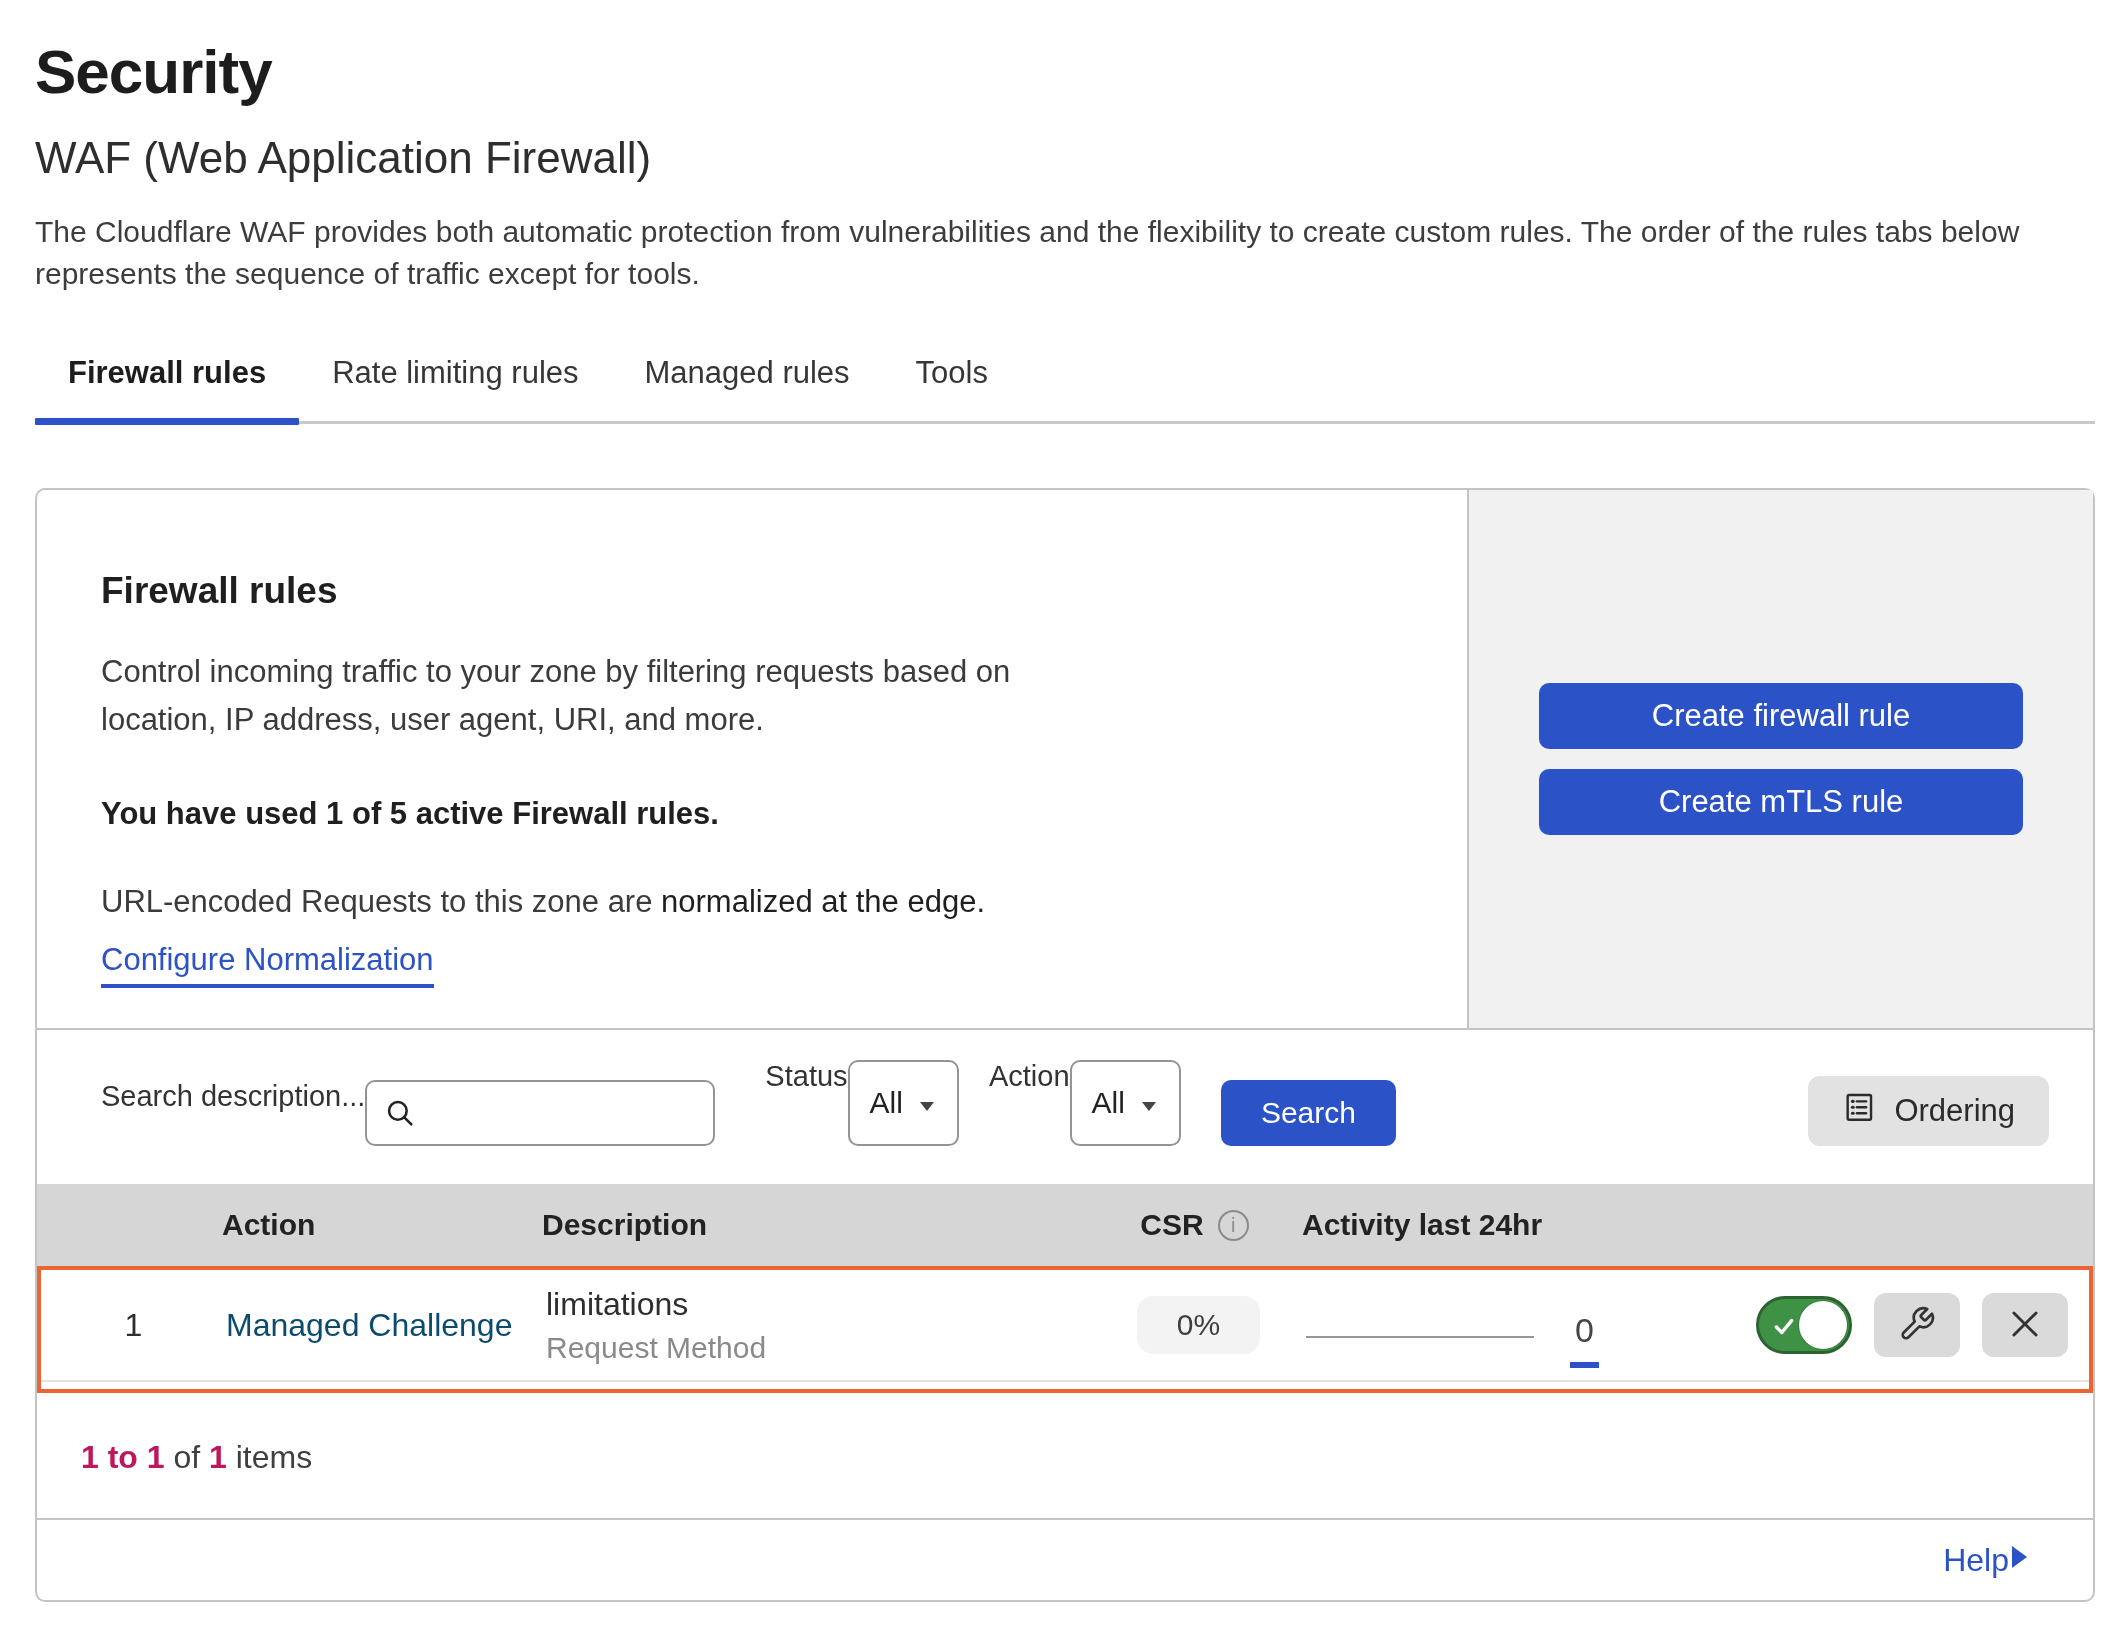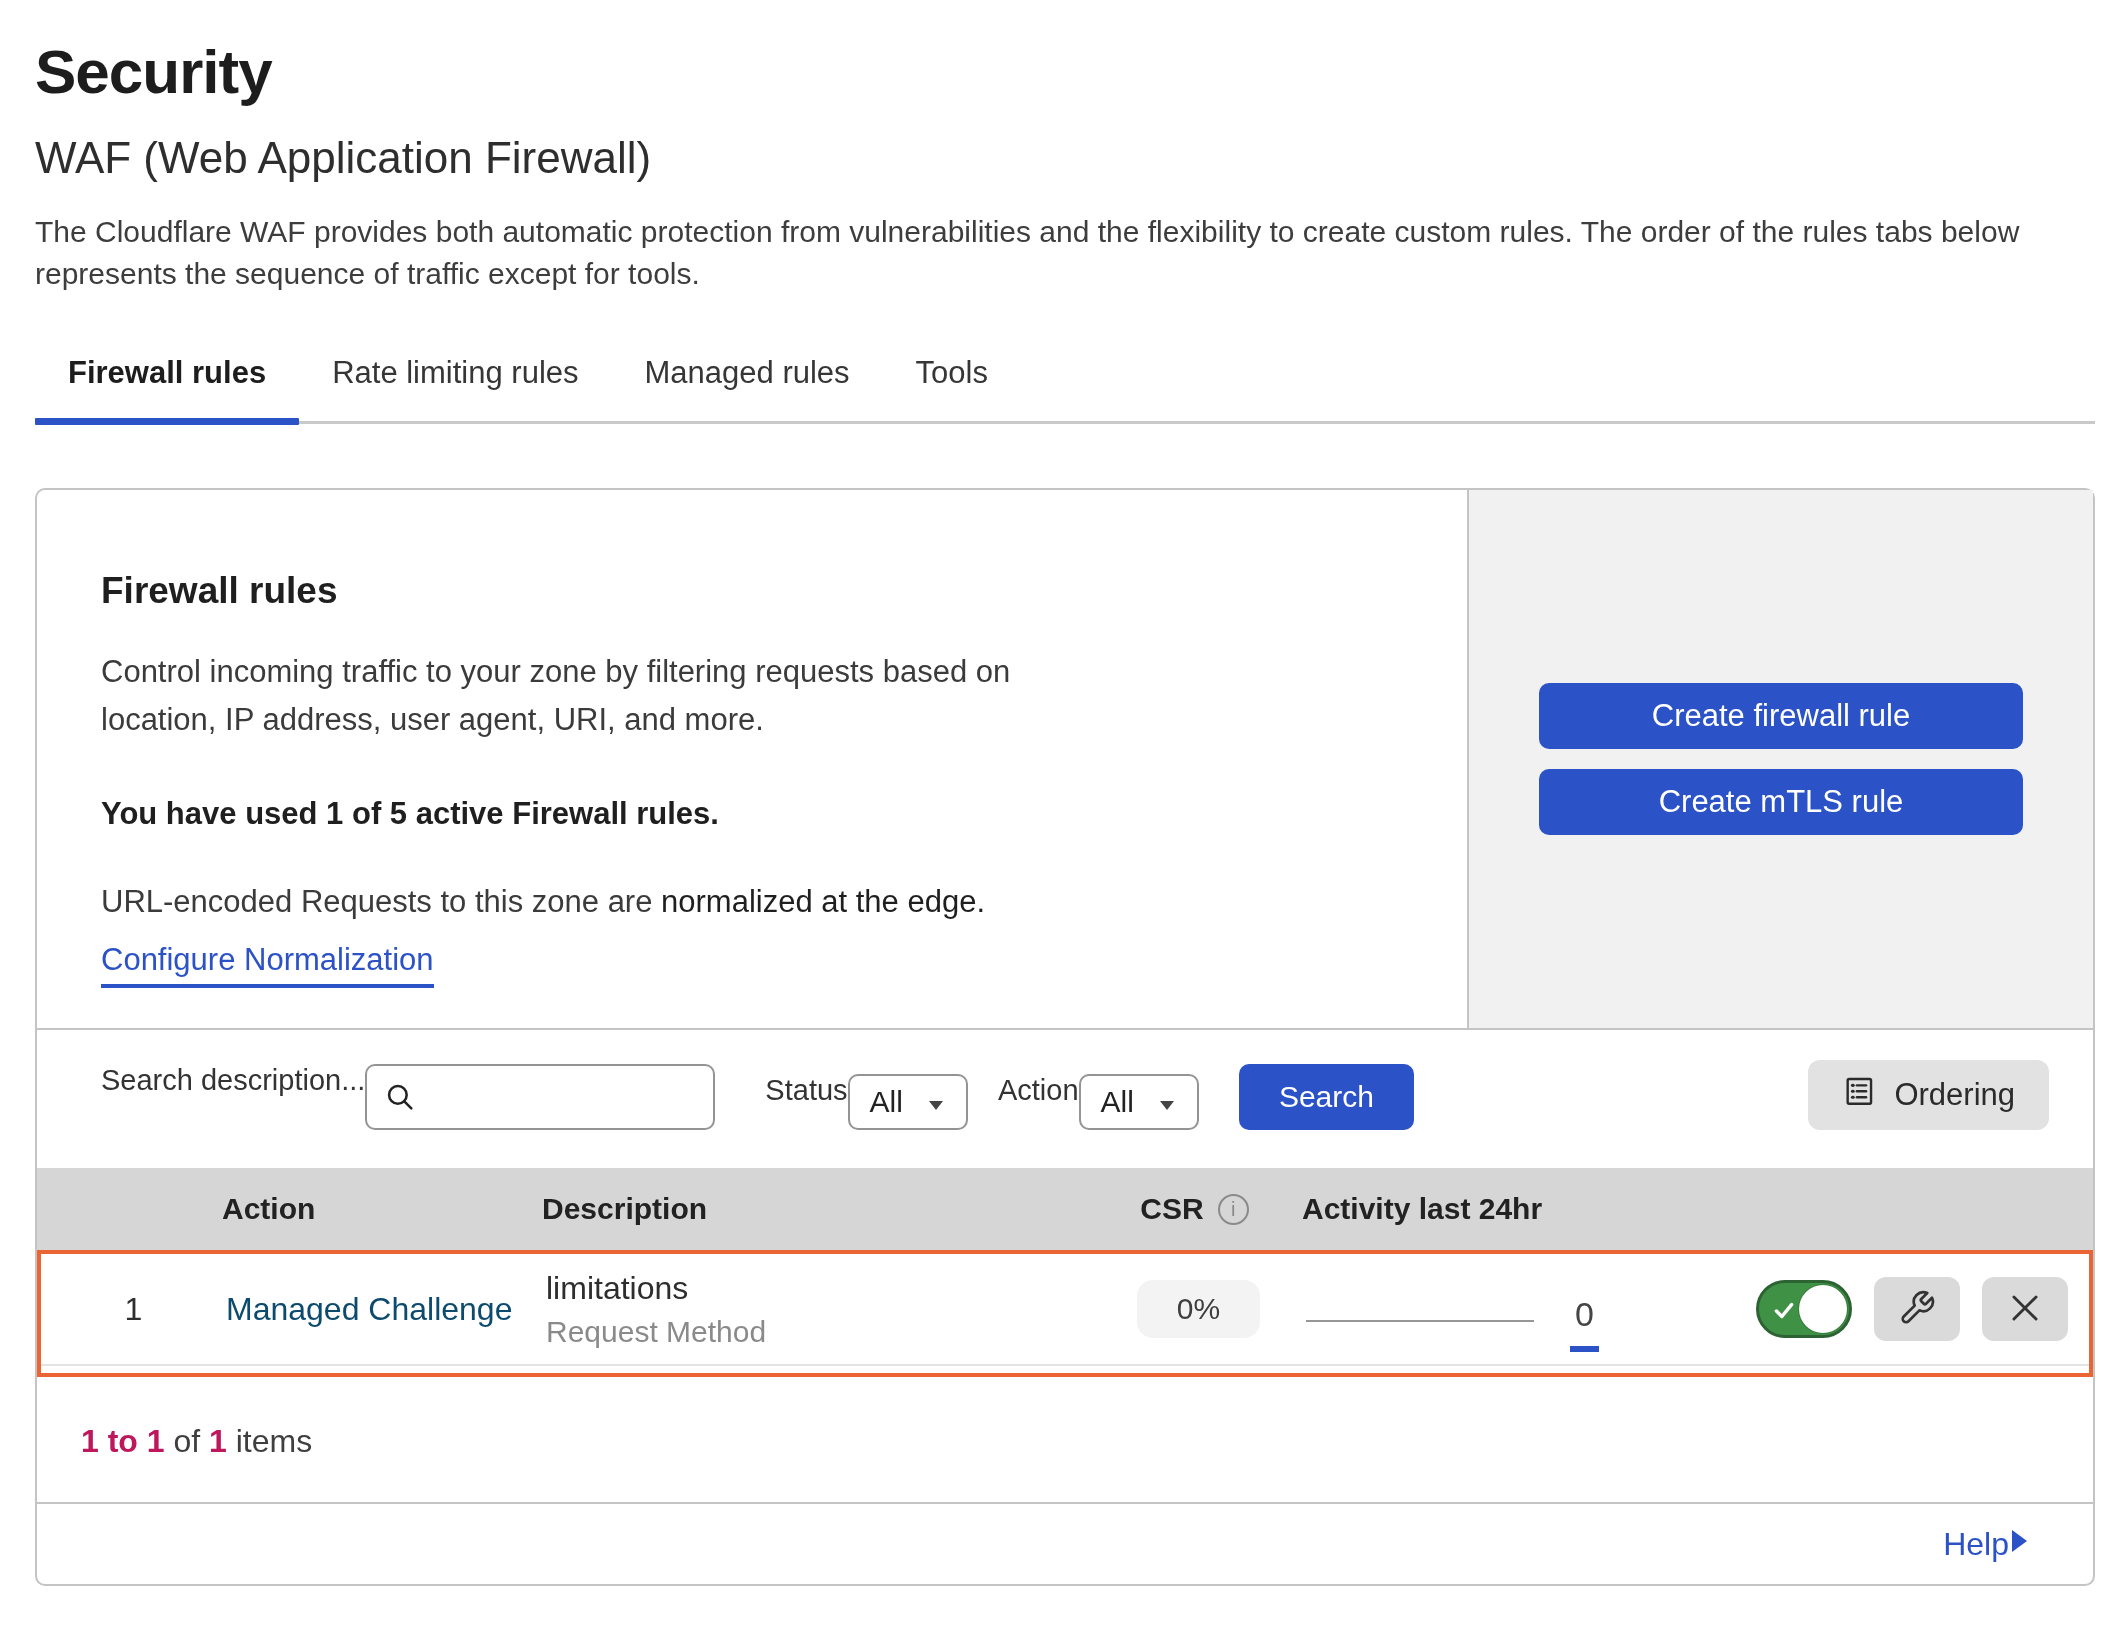--- a/index.html
+++ b/index.html
@@ -56,22 +56,22 @@
   .filter-bar { display: flex; align-items: flex-end; padding: 30px 44px 38px 64px; }
   .filter-group { display: flex; flex-direction: row; }
   .filter-label { font-size: 29px; color: #333; margin-bottom: 16px; }
   .search-box { position: relative; width: 350px; }
   .search-box input {
     width: 100%; height: 66px; border: 2px solid #949494; border-radius: 10px;
     font-size: 30px; font-family: inherit; padding: 0 16px 0 64px; color: #222; background: #fff;
   }
   .search-box .search-icon { position: absolute; left: 18px; top: 16px; }
   .dropdown {
-    height: 56px; background: #fff; border: 2px solid #949494; border-radius: 10px;
-    display: flex; align-items: center; gap: 23px; padding: 0 20px; font-size: 30px; color: #222; cursor: pointer;
+    height: 86px; background: #fff; border: 2px solid #949494; border-radius: 10px;
+    display: flex; align-items: center; gap: 14px; padding: 0 20px; font-size: 30px; color: #222; cursor: pointer;
   }
   .group-status { margin-left: 50px; }
   .group-action { margin-left: 30px; }
   .btn-search {
     margin-left: 40px; height: 66px; padding: 0 40px; background: var(--accent); color: #fff;
     font-size: 30px; font-family: inherit; border: none; border-radius: 10px; cursor: pointer;
   }
   .filter-spacer { flex: 1; }
   .btn-ordering {
     height: 70px; padding: 0 34px; background: #e2e2e2; border: none; border-radius: 12px;

